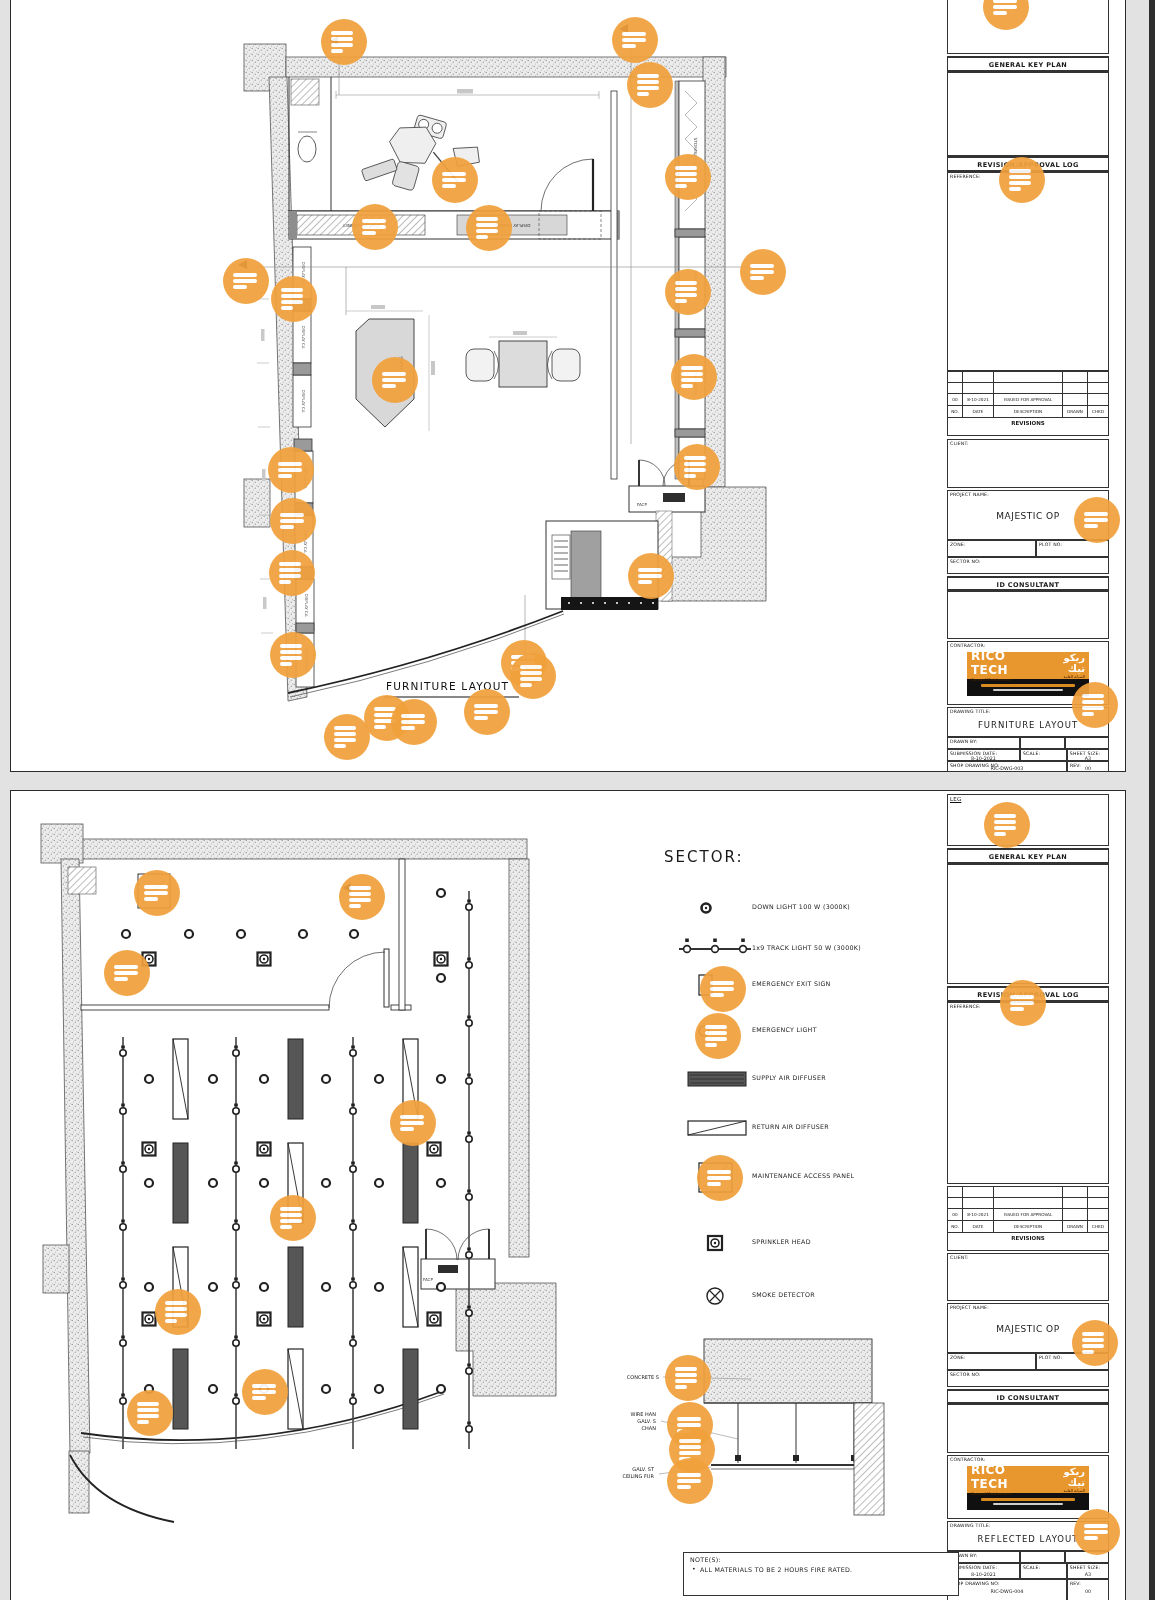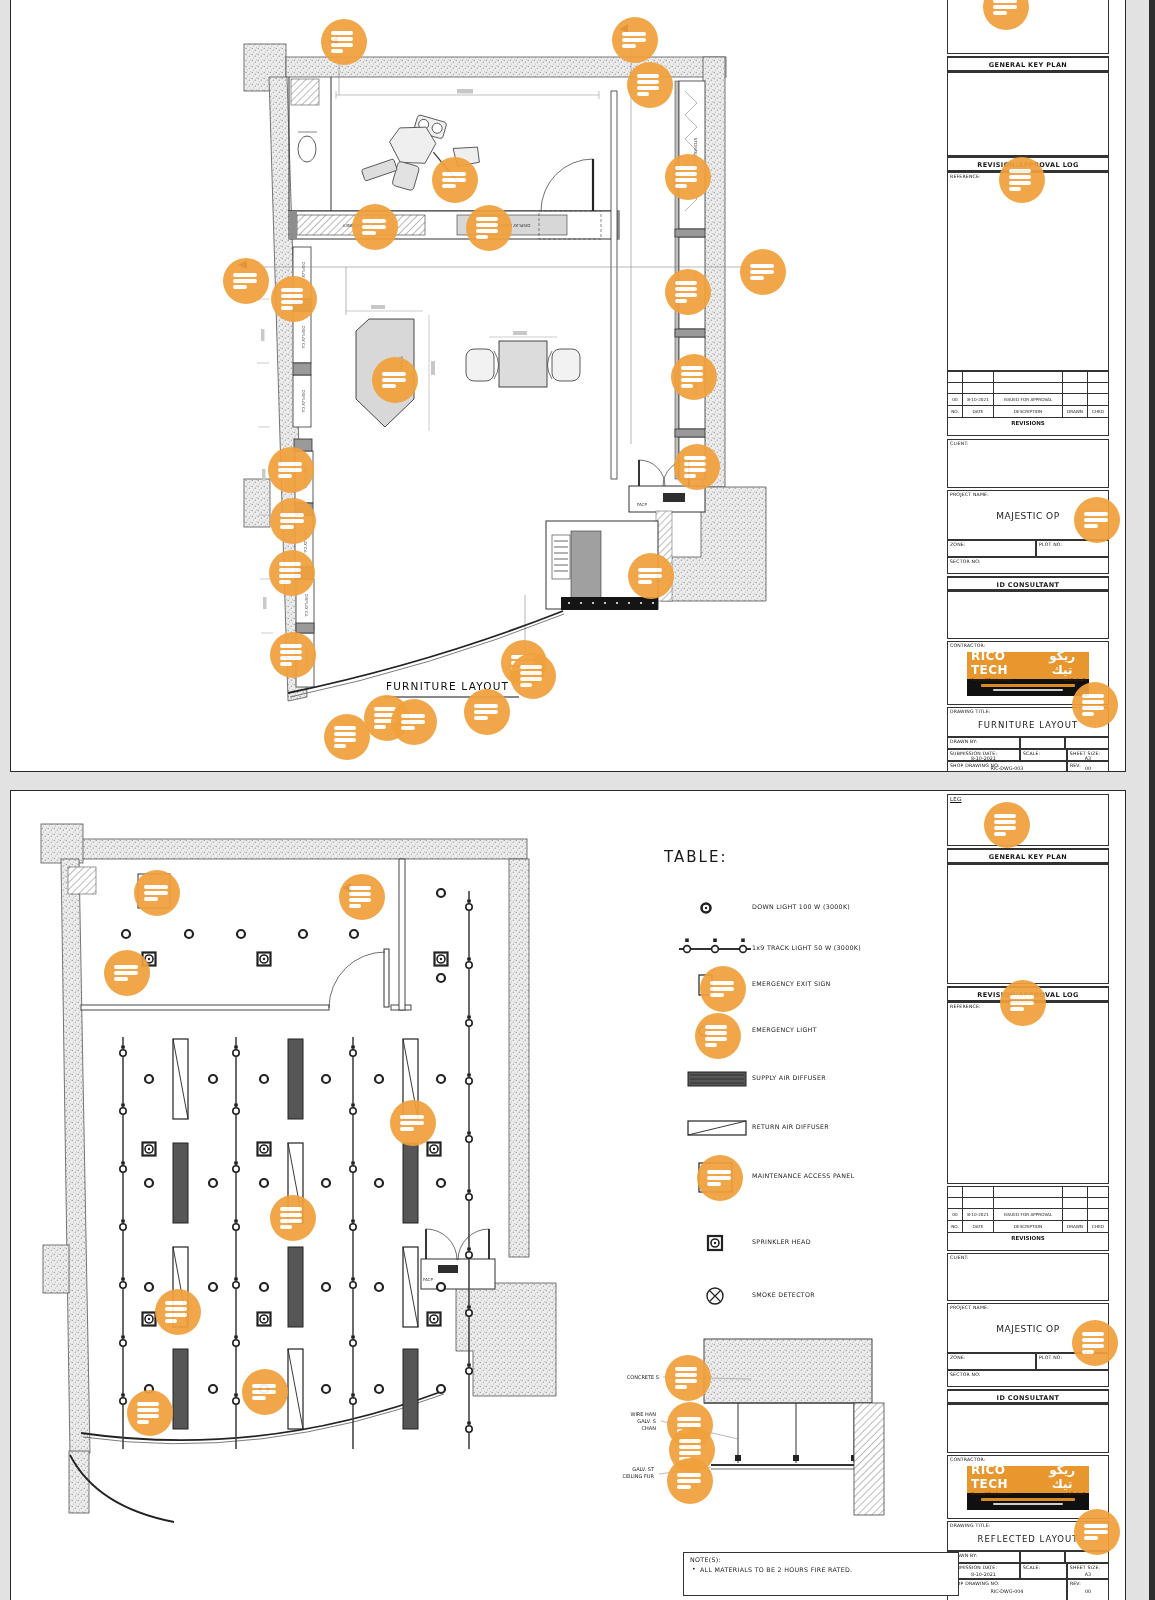--- a/index.html
+++ b/index.html
@@ -29,21 +29,21 @@
   .rcell:nth-child(3){flex:1;}
   .rcell:nth-child(4){width:24px;}
   .rcell:nth-child(5){width:20px;border-right:none;}
   .revfoot{height:12px;text-align:center;font-size:5.5px;font-weight:bold;padding-top:2px;box-sizing:border-box;}
   .logo-wrap{position:absolute;left:50%;transform:translateX(-50%);width:122px;}
   .logo-or{height:27px;background:#e8962e;display:flex;align-items:center;justify-content:space-between;
            padding:0 4px;box-sizing:border-box;}
   .logo-or .en b{display:block;color:#fff;font-size:12px;letter-spacing:.4px;}
   .logo-or .en i{display:block;color:#4a2600;font-size:3.8px;font-style:normal;}
   .logo-or .ar{text-align:right;}
-  .logo-or .ar b{display:block;color:#fff;font-size:12px;text-align:center;}
+  .logo-or .ar b{display:block;color:#fff;font-size:10px;}
   .logo-or .ar i{display:block;color:#4a2600;font-size:3.8px;font-style:normal;}
   .logo-bk{height:17px;background:#101010;display:flex;flex-direction:column;align-items:center;justify-content:center;gap:2px;}
   .logo-bk s{display:block;height:2.5px;width:94px;background:#d98a20;border-radius:1px;}
   .logo-bk s+s{height:2px;width:70px;background:#cfcfcf;}
   .cellpair{position:absolute;left:0;right:0;display:flex;}
   .cellpair .c{position:relative;border:1px solid #333;box-sizing:border-box;background:#fff;}
   .val{position:absolute;left:0;right:0;top:6px;text-align:center;font-size:4.8px;}
   
   .marker{position:absolute;width:46px;height:46px;border-radius:50%;background:#F1A13C;opacity:.93;
           display:flex;flex-direction:column;justify-content:center;align-items:flex-start;
@@ -712,21 +712,21 @@
           <div class="val" style="top:9px;">RIC-DWG-004</div>
         </div>
         <div class="c" style="width:26%;">
           <span class="lbl">REV:</span>
           <div class="val" style="top:9px;">00</div>
         </div>
       </div>
     </div>
   </div>
 
-  <div id="legend-head">TABLE:</div>
+  <div id="legend-head">SECTOR:</div>
   <div id="legend-labels">
       <div class="leg-label" style="top: 903px;">DOWN LIGHT 100 W (3000K)</div>
       <div class="leg-label" style="top: 944px;">1x9 TRACK LIGHT 50 W (3000K)</div>
       <div class="leg-label" style="top: 980px;">EMERGENCY EXIT SIGN</div>
       <div class="leg-label" style="top: 1026px;">EMERGENCY LIGHT</div>
       <div class="leg-label" style="top: 1074px;">SUPPLY AIR DIFFUSER</div>
       <div class="leg-label" style="top: 1123px;">RETURN AIR DIFFUSER</div>
       <div class="leg-label" style="top: 1172px;">MAINTENANCE ACCESS PANEL</div>
       <div class="leg-label" style="top: 1238px;">SPRINKLER HEAD</div>
       <div class="leg-label" style="top: 1291px;">SMOKE DETECTOR</div>

